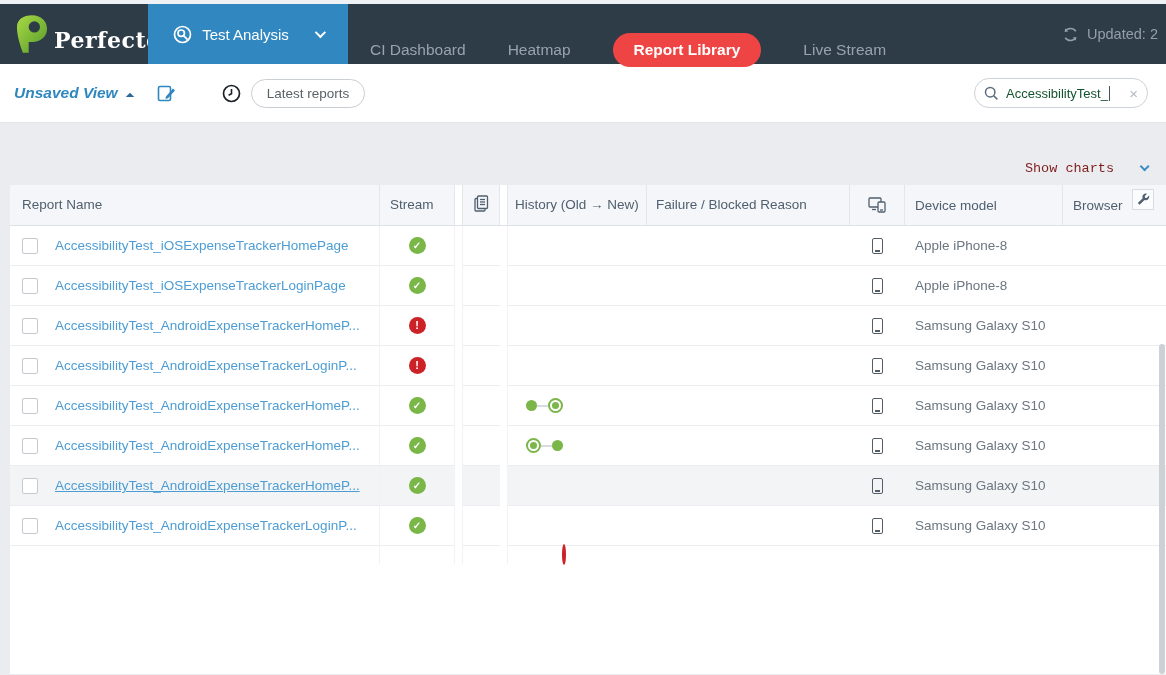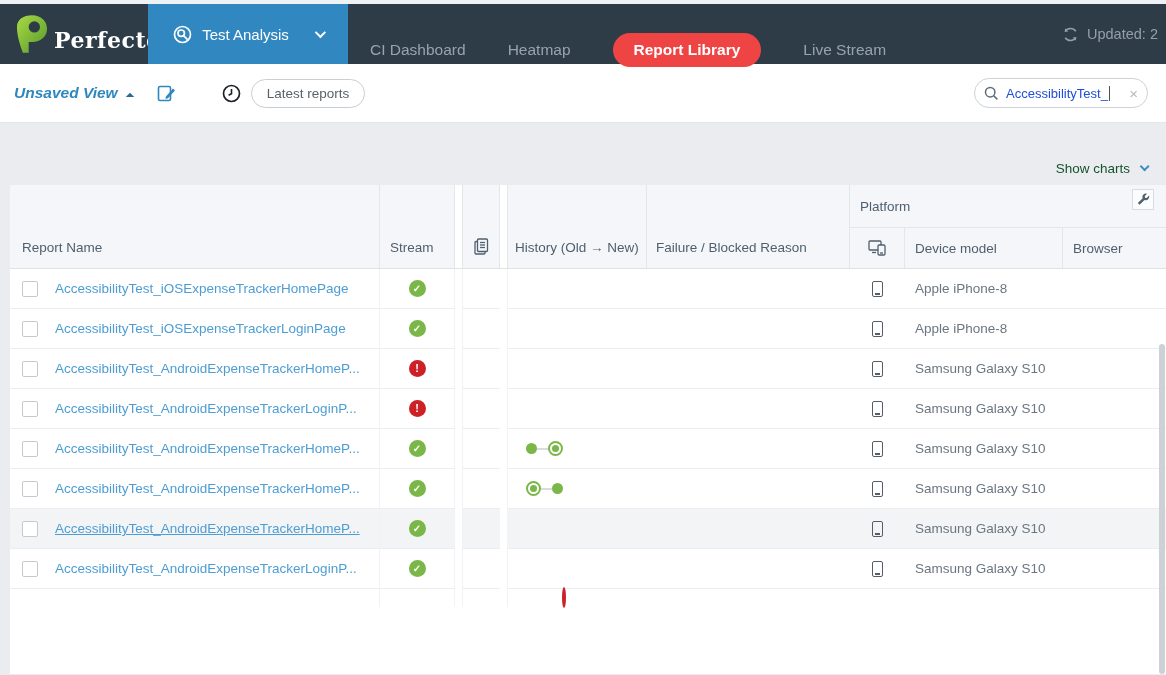--- a/index.html
+++ b/index.html
@@ -21,27 +21,27 @@
 
   
   .toolbar { height:59px; background:#fff; border-bottom:1px solid #e4e7ea; display:flex; align-items:center; padding:0 14px; }
   .view-label { color:#2f87bf; font-size:15.5px; font-weight:bold; font-style:italic; cursor:pointer; display:flex; align-items:flex-end; gap:9px; }
   .view-caret { width:0; height:0; border-left:6px solid transparent; border-top:6px solid #2b6a94; margin-bottom:2px; transform:rotate(-45deg); }
   .icon-btn { background:none; border:none; cursor:pointer; display:flex; align-items:center; }
   .edit-view { margin-left:24px; }
   .clock-btn { margin-left:46px; }
   .latest-btn { margin-left:10px; border:1px solid #c9ced3; border-radius:16px; background:#fff; color:#5a6268; font-size:13.5px; padding:6px 15px; cursor:pointer; font-family:inherit; }
   .searchbox { margin-left:auto; margin-right:4px; width:174px; height:30px; border:1px solid #ccd2d7; border-radius:15px; display:flex; align-items:center; padding:0 9px; background:#fff; }
-  .search-text { font-size:13px; color:#1d4ed8; margin-left:7px; white-space:nowrap; }
+  .search-text { font-size:13px; color:#14532d; margin-left:7px; white-space:nowrap; }
   .caret-bar { width:1px; height:15px; background:#44505b; margin-left:1px; }
   .search-clear { margin-left:auto; color:#b3b9bf; font-size:15px; cursor:pointer; line-height:1; }
 
   
   .charts-bar { height:62px; display:flex; align-items:flex-end; justify-content:flex-end; padding:0 20px 9px 0; }
-  .show-charts { color:#14532d; font-size:13.5px; display:flex; align-items:center; gap:9px; cursor:pointer; }
+  .show-charts { color:#7f1d1d; font-size:13.5px; display:flex; align-items:center; gap:25px; cursor:pointer;font-family:Liberation Mono, monospace; }
   .show-charts .chev { width:7px; height:7px; border-color:#3a8dc5; transform:rotate(45deg) translateY(-3px); }
 
   
   .card { margin-left:10px; width:1156px; height:489px; background:#fff; position:relative; overflow:hidden; }
 
   
   .summary { height:76px; border-bottom:1px solid #e5e8eb; display:flex; align-items:flex-start; padding:13px 0 0 20px; position:relative; }
   .stat { text-align:center; cursor:pointer; position:relative; padding-bottom:14px; }
   .stat-count { font-size:20px; font-weight:bold; line-height:1.15; }
   .stat-label { font-size:11px; letter-spacing:.4px; margin-top:2px; }
@@ -208,21 +208,20 @@
           <rect x="3.5" y="1" width="10" height="12.5" rx="1" fill="#f5f6f9"></rect>
           <line x1="6" y1="4.5" x2="11" y2="4.5"></line>
             <line x1="6" y1="7" x2="11" y2="7"></line>
             <line x1="6" y1="9.5" x2="11" y2="9.5"></line>
         </svg>
       </span>
     </div>
     <div class="hgap"></div>
     <div class="th th-history">History (Old → New)</div>
     <div class="th th-failure">Failure / Blocked Reason</div>
-    <div class="th-platform">Platform</div>
     <div class="th-sub th-devicon">
       <span>
         <svg width="18" height="16" viewBox="0 0 18 16" fill="none" stroke="#4f5f6e" stroke-width="1.3">
           <rect x="1" y="1" width="12" height="9" rx="1"></rect>
           <line x1="4" y1="12.5" x2="8" y2="12.5"></line>
           <rect x="10" y="5" width="7" height="10" rx="1.2" fill="#f5f6f9"></rect>
           <line x1="12" y1="13" x2="15" y2="13"></line>
         </svg>
       </span>
     </div>

